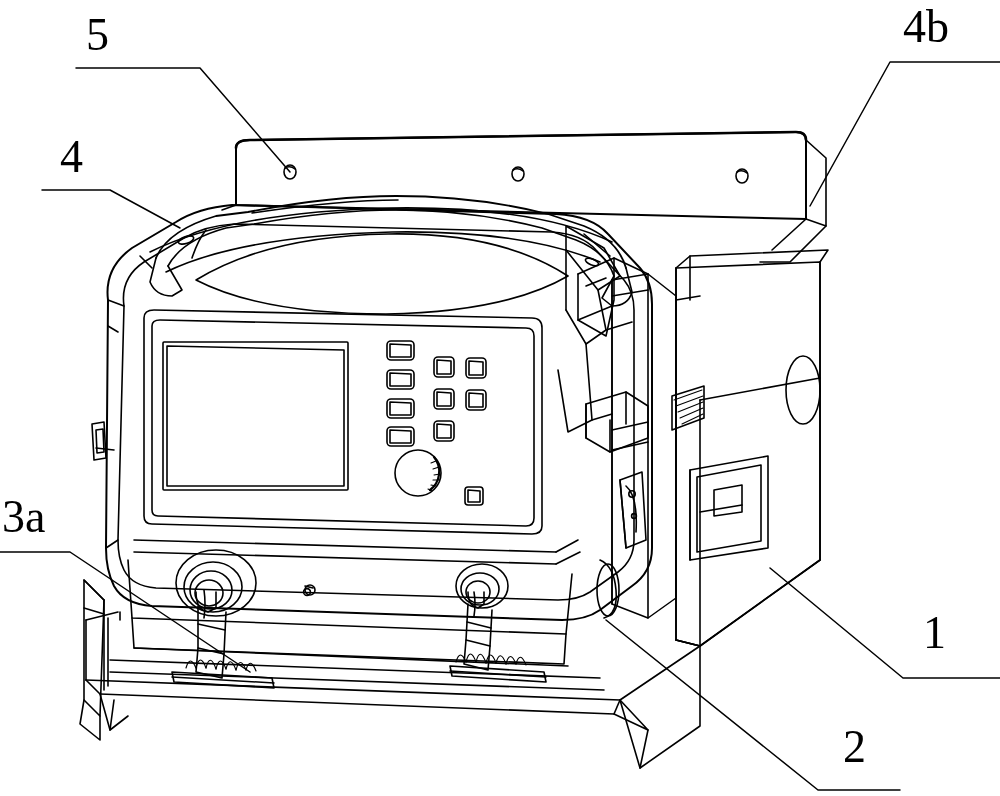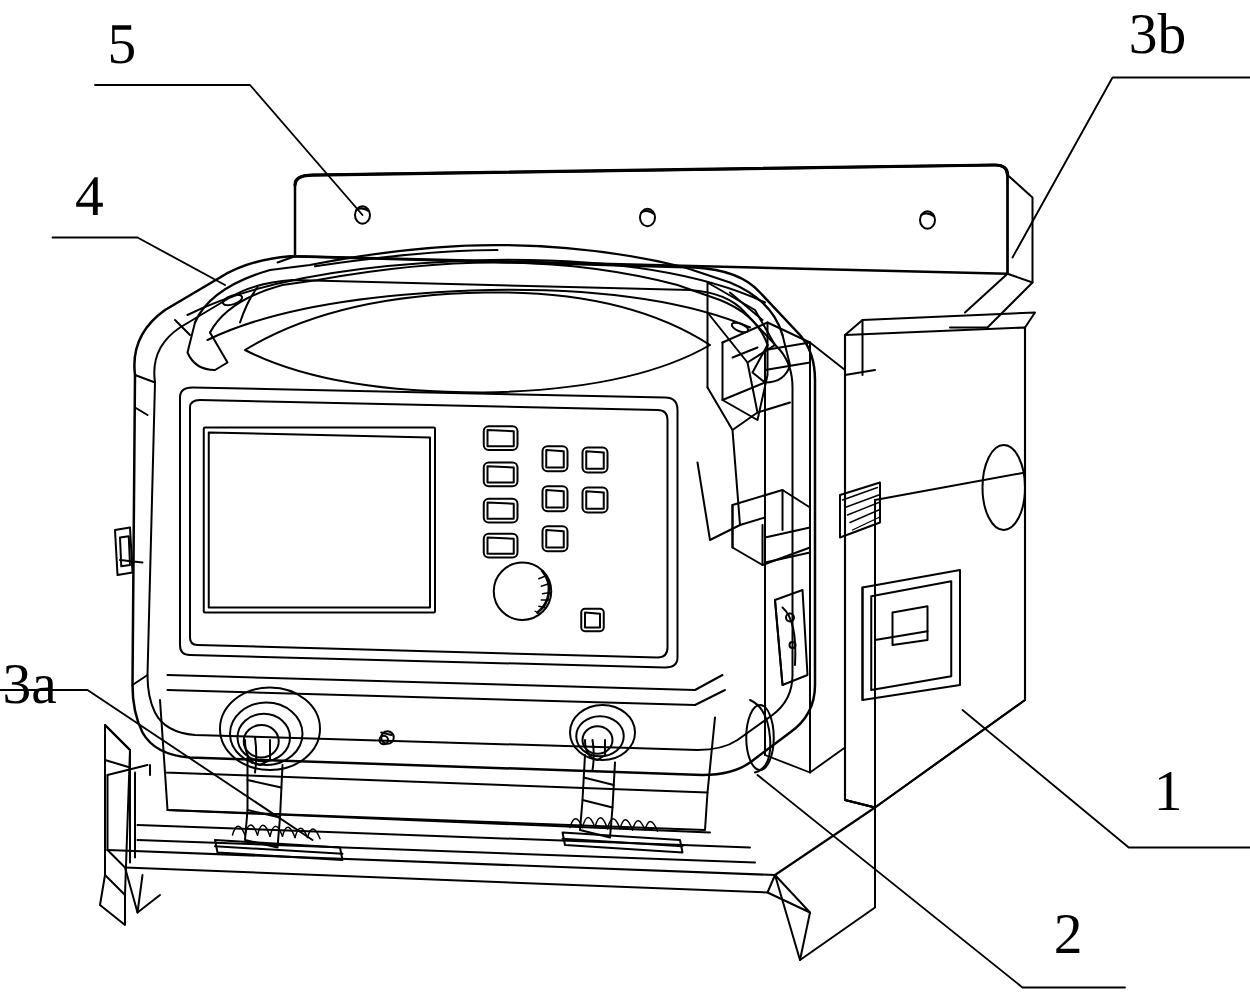--- a/index.html
+++ b/index.html
@@ -363,23 +363,23 @@
         <path d="M1000,678 L903,678 L770,568"></path>
 
         <path d="M900,790 L818,790 L606,620"></path>
       </g>
 
     </g>
   </svg>
 
   <div class="ref-label" style="left:86px; top:12px;">5</div>
 
-  <div class="ref-label" style="left:903px; top:4px;">3b</div>
+  <div class="ref-label" style="left:903px; top:4px;">4b</div>
 
   <div class="ref-label" style="left:60px; top:134px;">4</div>
 
-  <div class="ref-label" style="left:2px; top:494px;margin-top:30px;">3a</div>
+  <div class="ref-label" style="left:2px; top:494px;">3a</div>
 
   <div class="ref-label" style="left:923px; top:610px;">1</div>
 
   <div class="ref-label" style="left:843px; top:724px;">2</div>
 
 </div>
 
 </body></html>

